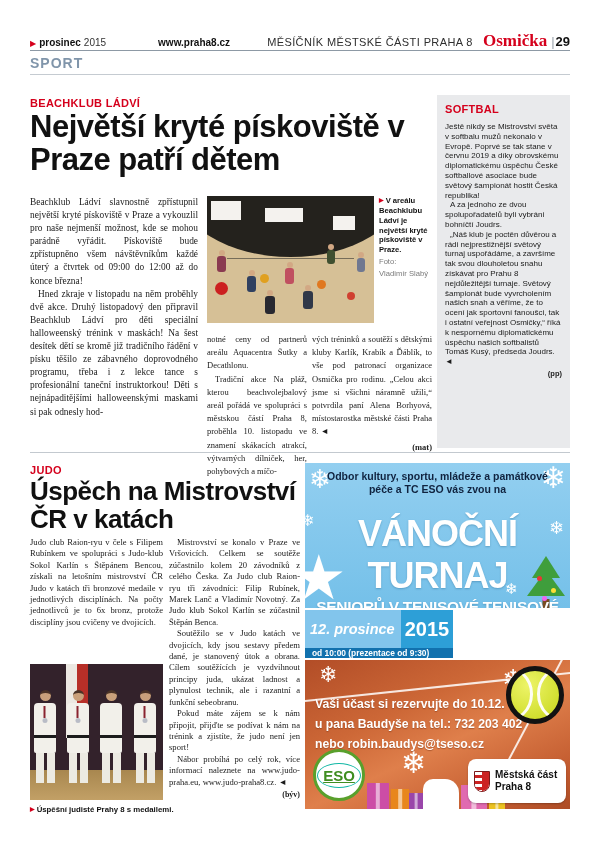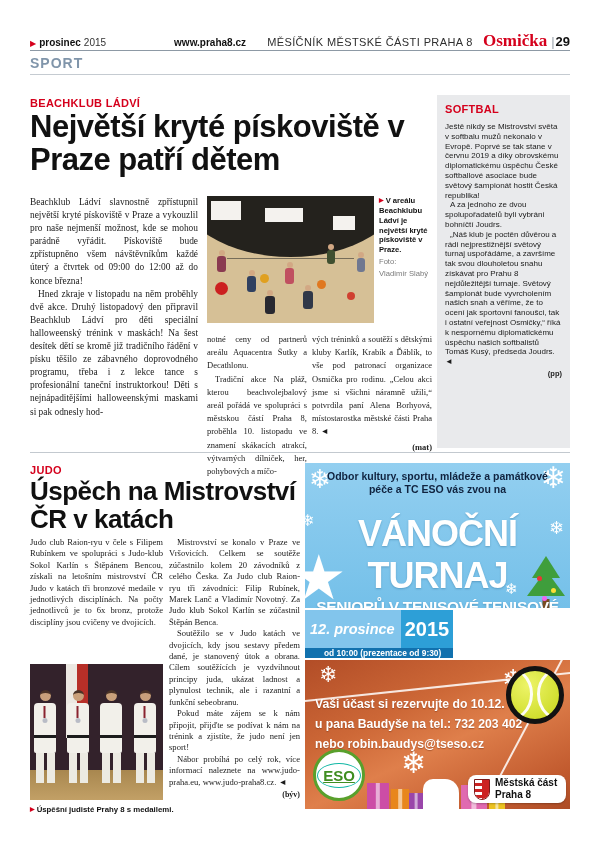--- a/index.html
+++ b/index.html
@@ -7,21 +7,21 @@
               font-family:"Liberation Sans", sans-serif; }
   .page { position:absolute; top:0; left:0; width:600px; height:849px; background:#fff; }
   .abs { position:absolute; }
 
   
   .top-row { position:absolute; left:30px; top:31px; width:540px; display:flex; align-items:baseline; font-size:10px; }
   .red { color:#d5001c; }
   .date-arrow { font-size:8px; margin-right:3px; }
   .date-strong { font-weight:bold; color:#111; }
   .date-year { color:#333; margin-left:3px; }
-  .website { font-weight:bold; color:#111; margin-left:68px; }
+  .website { font-weight:bold; color:#111; margin-left:52px; }
   .pub { margin-left:auto; color:#2e2e2e; font-size:11px; letter-spacing:.4px; }
   .masthead { font-family:"Liberation Serif", serif; font-weight:bold; color:#d5001c; font-size:17px; margin-left:10px; }
   .pagenum-wrap { margin-left:4px; font-size:13px; color:#111; }
   .pagenum-pipe { color:#9aa3ac; font-weight:normal; margin-right:1px; }
   .pagenum { font-weight:bold; }
   .rule1 { position:absolute; left:30px; top:50px; width:540px; border-top:1px solid #8d99a5; }
   .section-label { position:absolute; left:30px; top:55px; font-size:14px; font-weight:bold; color:#8095aa; letter-spacing:1px; }
   .rule2 { position:absolute; left:30px; top:74px; width:540px; border-top:1px solid #c5cbd1; }
 
   
@@ -105,41 +105,41 @@
               text-shadow:0 1px 2px rgba(30,90,130,.35); }
   .ad-subtitle { position:relative; text-align:center; color:#fff; font-weight:bold; font-size:15.5px; letter-spacing:-.3px; margin-top:1px;
                  text-shadow:0 1px 2px rgba(30,90,130,.35); }
   .ad-cup { position:relative; text-align:center; color:#fff; font-weight:bold; font-size:12.5px; line-height:15px; margin-top:4px; }
 
   .ad-band { display:flex; width:100%; height:52px; border-top:2px solid #fff; border-bottom:2px solid #fff; }
   .band-left { width:150px; display:flex; flex-direction:column; border-right:2px solid #fff; }
   .band-date-row { display:flex; height:48px; }
   .band-date { flex:1; background:#82c5ec; color:#fff; font-weight:bold; font-style:italic; font-size:14.5px; display:flex; align-items:center; padding-left:5px; }
   .band-year { width:52px; background:#2d9fd7; color:#fff; font-weight:bold; font-size:20px; display:flex; align-items:center; justify-content:center; }
-  .band-time { flex:1; background:#1171ae; color:#fff; font-size:8.4px; font-weight:bold; display:flex; align-items:center; padding-left:19px; }
+  .band-time { flex:1; background:#1171ae; color:#fff; font-size:8.4px; font-weight:bold; display:flex; align-items:center; padding-left:7px; }
   .band-venue { flex:1; background:#d6df2b; color:#0d2a5c; padding:4px 6px; }
   .venue-name { font-family:"Liberation Serif", serif; font-weight:bold; font-size:13.5px; }
   .venue-line { font-weight:bold; font-size:8.4px; line-height:10px; }
 
   .ad-court { position:relative; width:100%; height:149px; overflow:hidden;
               background:linear-gradient(155deg,#b24d27 0%,#cd6837 35%,#df7f4b 55%,#c25b2f 85%,#ad4c26 100%); }
   .court-line { position:absolute; background:rgba(255,255,255,.85); }
   .rsvp { position:absolute; left:10px; top:34px; color:#fff; font-weight:bold; font-size:12.2px; line-height:20px; text-shadow:0 1px 1px rgba(120,50,20,.5); }
   .tennis-ball { position:absolute; right:6px; top:6px; width:58px; height:58px; border-radius:50%;
                  background:radial-gradient(circle at 35% 30%, #edf468, #c6d61a); border:5px solid #121212; overflow:hidden; }
   .seam { position:absolute; width:120%; height:120%; border:3px solid #fdfdf4; border-radius:50%; }
   .seam.s1 { left:-75%; top:-12%; }
   .seam.s2 { right:-75%; top:-12%; }
   .eso-logo { position:absolute; left:8px; bottom:8px; width:52px; height:52px; border-radius:50%;
               background:#fff; border:3px solid #59a02c; display:flex; align-items:center; justify-content:center; }
   .eso-text { color:#3f8d20; font-weight:bold; font-size:15px; border:1px solid #14b8a6; border-radius:50%; padding:3px 5px;text-decoration:underline; }
   .gift { position:absolute; bottom:0; }
   .gift::before { content:""; position:absolute; left:50%; transform:translateX(-50%); top:0; width:20%; height:100%; background:rgba(255,255,255,.55); }
   .white-blob { position:absolute; bottom:0; left:118px; width:36px; height:30px; background:#fff; border-radius:10px 14px 0 0; }
-  .praha-badge { position:absolute; right:4px; bottom:6px; width:98px; height:28px; background:#fff; border-radius:8px;
+  .praha-badge { position:absolute; right:4px; bottom:6px; width:98px; height:44px; background:#fff; border-radius:8px;
                  display:flex; align-items:center; gap:5px; padding:4px 6px; box-shadow:0 1px 2px rgba(0,0,0,.25); }
   .shield { width:16px; height:21px; border-radius:0 0 8px 8px; overflow:hidden; display:flex; border:1px solid #7a1a1a; }
   .shield .sl { width:50%; background:repeating-linear-gradient(#fff 0 3px, #c22 3px 6px); }
   .shield .sr { width:50%; background:#c22; }
   .badge-text { font-weight:bold; font-size:10px; line-height:12px; color:#111; }
 </style>
 </head>
 <body>
 
 <div class="page">

